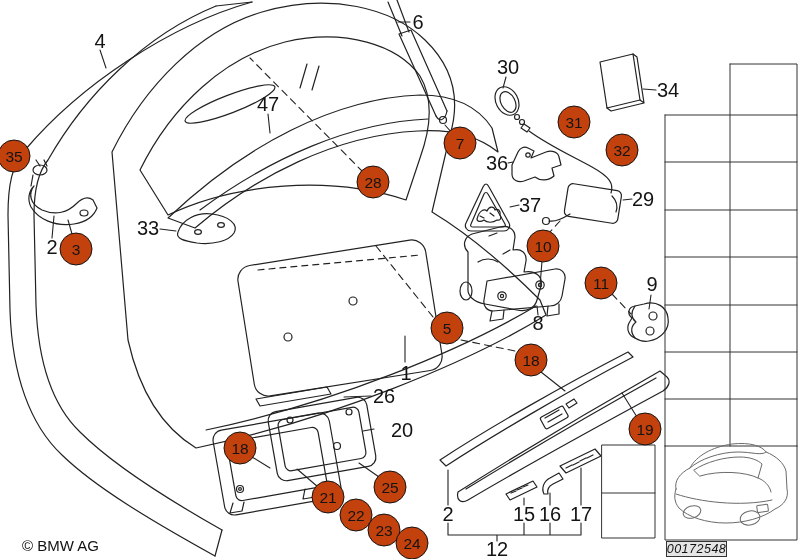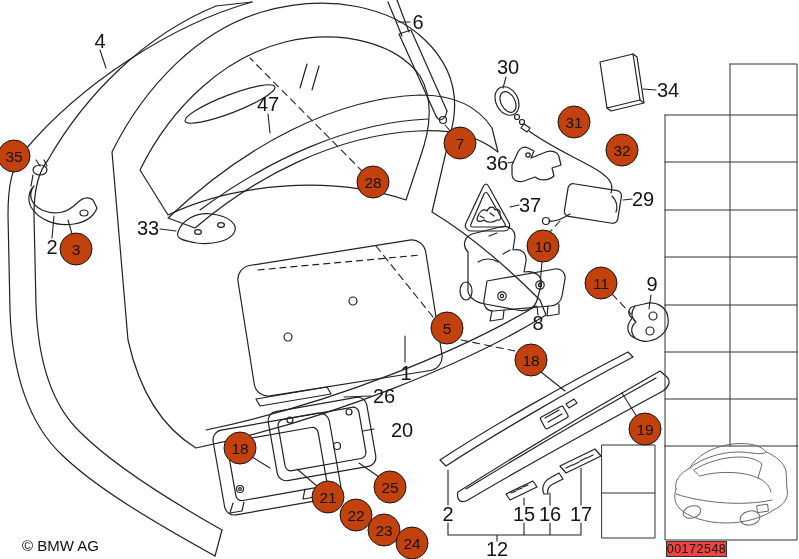--- a/index.html
+++ b/index.html
@@ -7,21 +7,21 @@
          font-family:"Liberation Sans","DejaVu Sans",sans-serif;color:#111;}
   svg.art{position:absolute;left:0;top:0;}
   .lbl{position:absolute;transform:translate(-50%,-50%);font-size:20px;line-height:1;
        color:#141414;white-space:nowrap;}
   .circ{width:31px;height:31px;border:1.6px solid #141414;border-radius:50%;background:#c2410c;
         display:flex;align-items:center;justify-content:center;font-size:15.5px;}
   .cell{position:absolute;}
   #copyright{position:absolute;left:22px;top:537px;font-size:15px;color:#111;}
   #imgnum{position:absolute;left:666px;top:541px;width:61px;height:16px;border:1px solid #333;
           box-sizing:border-box;font-size:12.5px;letter-spacing:.5px;display:flex;
-          align-items:center;justify-content:center;color:#111;background:#ef4444;}
+          align-items:center;justify-content:center;color:#111;background:#e5e5e5;font-style:italic;}
 </style>
 </head>
 <body>
 
 <div id="stage">
 
   <svg class="art" width="799" height="559" viewBox="0 0 799 559">
     <g stroke="#222" stroke-width="1.2" fill="none" stroke-linecap="round" stroke-linejoin="round">
 
       <g>

